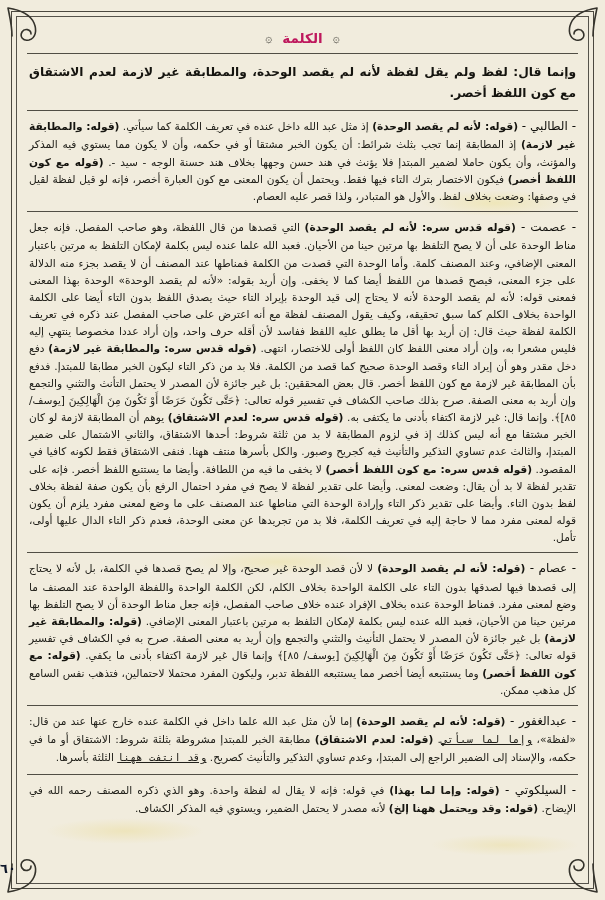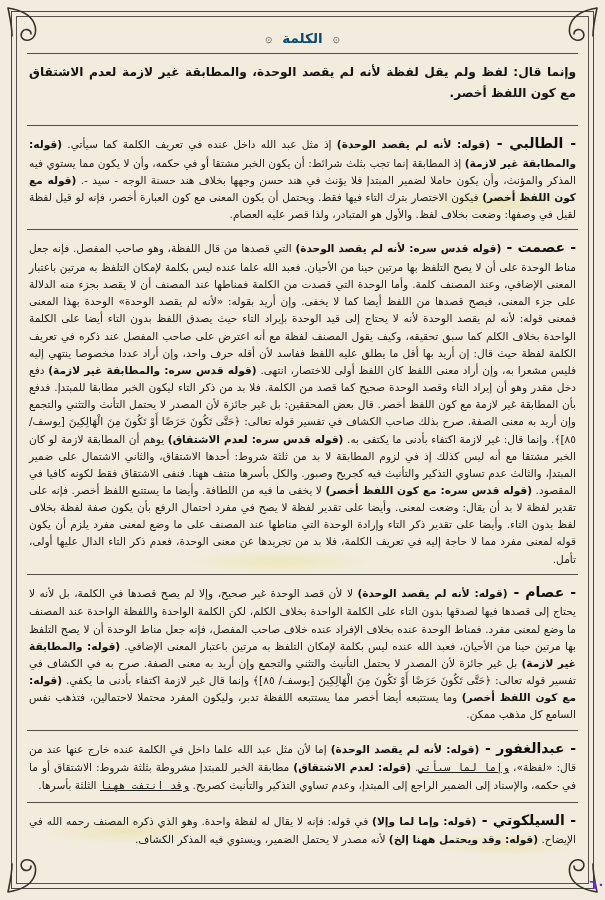--- a/index.html
+++ b/index.html
@@ -23,42 +23,42 @@
   .content{
     position:absolute;
     top:28px;right:27px;bottom:44px;left:27px;
     direction:rtl;
     text-align:justify;
   }
   .header{
     display:flex;align-items:center;justify-content:center;
     gap:10px;margin:2px 0 7px 0;
   }
-  .header .title{font-weight:bold;font-size:13.5px;color:#0c4a6e;}
+  .header .title{font-weight:bold;font-size:13.5px;color:#be185d;}
   .header .orn{font-size:12px;color:#2c2b26;}
   .rule{border:0;border-top:1.4px solid #514e45;margin:0 0 0 0;}
   .rule.thin{border-top-width:1px;margin:5px 0;}
   .matn{
-    margin:8px 2px 21px 2px;
+    margin:8px 2px 6px 2px;
     font-weight:bold;
     font-size:12.2px;
     line-height:1.72;
     color:#191813;
   }
   .gloss{
     margin:6px 2px 6px 2px;
     font-size:10.6px;
     line-height:1.62;
   }
-  .gloss .author{font-weight:bold;font-size:14px;color:#12110d;margin-top:36px;}
+  .gloss .author{font-weight:normal;font-size:12px;color:#12110d;margin-top:36px;}
   .b{font-weight:bold;color:#15140f;}
   .u{text-decoration:underline;font-family:Liberation Mono, monospace;}
   .page-number{
-    position:absolute;bottom:8px;left:0;width:100%;
-    text-align:right;font-size:13px;font-weight:bold;color:#6d28d9;
+    position:absolute;bottom:24px;left:0;width:100%;
+    text-align:left;font-size:13px;font-weight:bold;color:#0f172a;
   }
   .stain{position:absolute;pointer-events:none;}
 </style>
 </head>
 <body>
 
 <div class="page">
 
   <div class="frame-outer"></div>
   <div class="frame-inner"></div>
@@ -112,19 +112,19 @@
     <hr class="rule thin">
 
     <p class="gloss"><span class="author">- عصام - </span><span class="b">(قوله: لأنه لم يقصد الوحدة)</span><span> لا لأن قصد الوحدة غير صحيح، وإلا لم يصح قصدها في الكلمة، بل لأنه لا يحتاج إلى قصدها فيها لصدقها بدون التاء على الكلمة الواحدة بخلاف الكلم، لكن الكلمة الواحدة واللفظة الواحدة عند المصنف ما وضع لمعنى مفرد. فمناط الوحدة عنده بخلاف الإفراد عنده خلاف صاحب المفصل، فإنه جعل مناط الوحدة أن لا يصح التلفظ بها مرتين حينا من الأحيان، فعبد الله عنده ليس بكلمة لإمكان التلفظ به مرتين باعتبار المعنى الإضافي. </span><span class="b">(قوله: والمطابقة غير لازمة)</span><span> بل غير جائزة لأن المصدر لا يحتمل التأنيث والتثني والتجمع وإن أريد به معنى الصفة. صرح به في الكشاف في تفسير قوله تعالى: ﴿حَتَّى تَكُونَ حَرَضًا أَوْ تَكُونَ مِنَ الْهَالِكِينَ [يوسف/ ٨٥]﴾ وإنما قال غير لازمة اكتفاء بأدنى ما يكفي. </span><span class="b">(قوله: مع كون اللفظ أخصر)</span><span> وما يستتبعه أيضا أخصر مما يستتبعه اللفظة تدبر، وليكون المفرد محتملا لاحتمالين، فتذهب نفس السامع كل مذهب ممكن.</span></p>
 
     <hr class="rule thin">
 
     <p class="gloss"><span class="author">- عبدالغفور - </span><span class="b">(قوله: لأنه لم يقصد الوحدة)</span><span> إما لأن مثل عبد الله علما داخل في الكلمة عنده خارج عنها عند من قال: «لفظة»، </span><span class="u">وإما لما سيأتي</span><span>. </span><span class="b">(قوله: لعدم الاشتقاق)</span><span> مطابقة الخبر للمبتدإ مشروطة بثلثة شروط: الاشتقاق أو ما في حكمه، والإسناد إلى الضمير الراجع إلى المبتدإ، وعدم تساوي التذكير والتأنيث كصريح. </span><span class="u">وقد انتفت ههنا</span><span> الثلثة بأسرها.</span></p>
 
     <hr class="rule thin">
 
-    <p class="gloss"><span class="author">- السيلكوتي - </span><span class="b">(قوله: وإما لما وإلا)</span><span> في قوله: فإنه لا يقال له لفظة واحدة. وهو الذي ذكره المصنف رحمه الله في الإيضاح. </span><span class="b">(قوله: وقد ويحتمل ههنا إلخ)</span><span> لأنه مصدر لا يحتمل الضمير، ويستوي فيه المذكر الكشاف.</span></p>
+    <p class="gloss"><span class="author">- السيلكوتي - </span><span class="b">(قوله: وإما لما بهذا)</span><span> في قوله: فإنه لا يقال له لفظة واحدة. وهو الذي ذكره المصنف رحمه الله في الإيضاح. </span><span class="b">(قوله: وقد ويحتمل ههنا إلخ)</span><span> لأنه مصدر لا يحتمل الضمير، ويستوي فيه المذكر الكشاف.</span></p>
 
   </div>
 
   <div class="page-number">٦٠</div>
 
 </div>
 
 </body></html>

